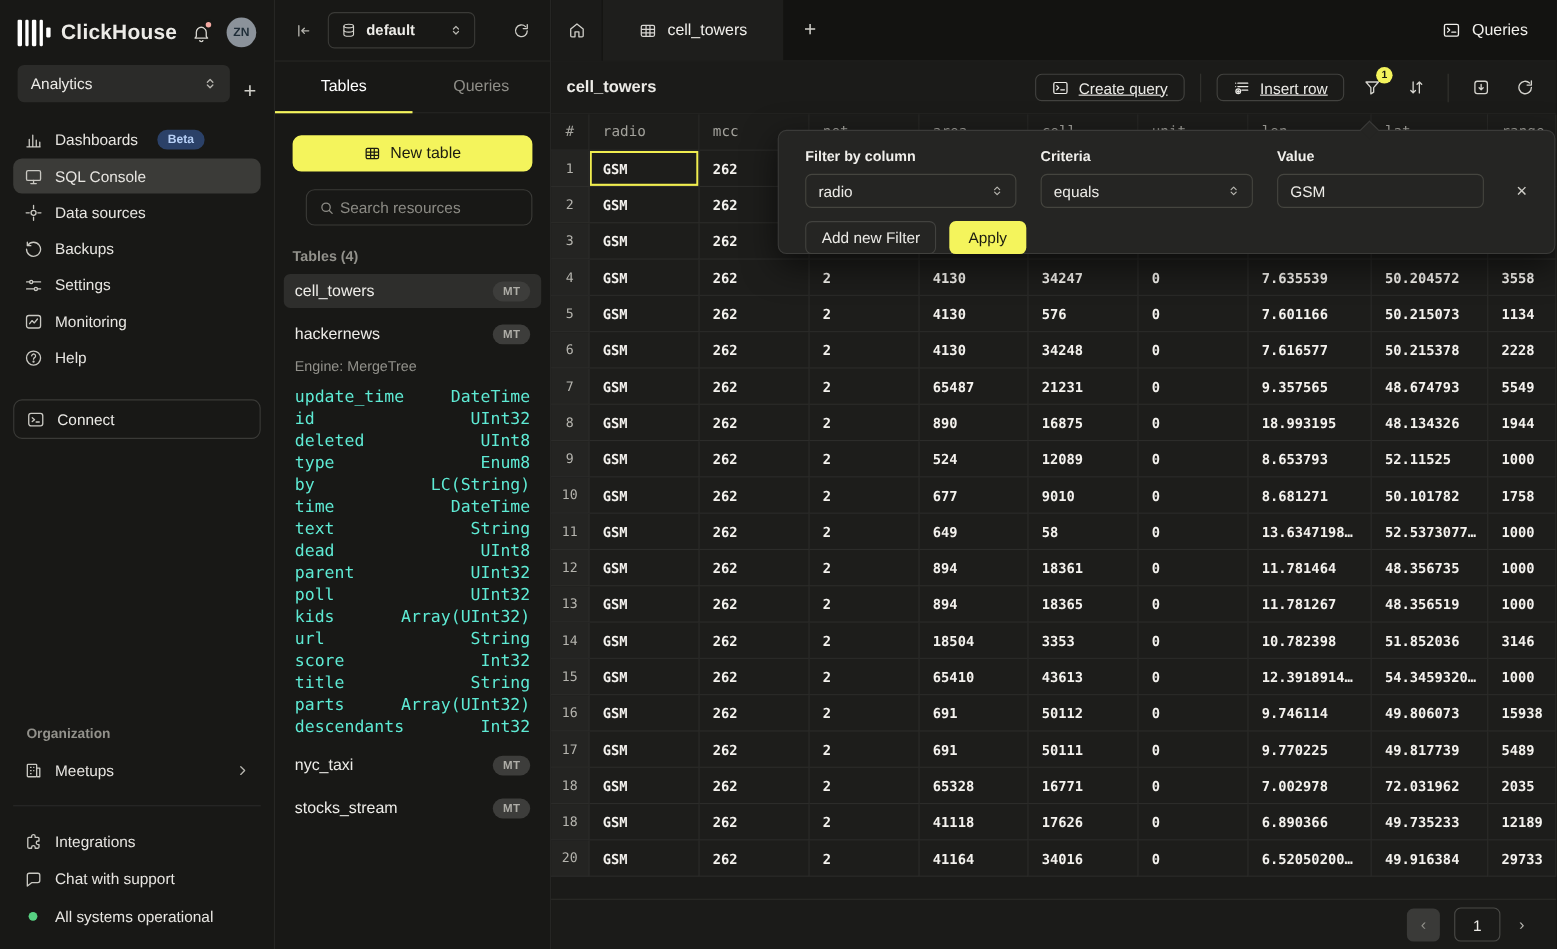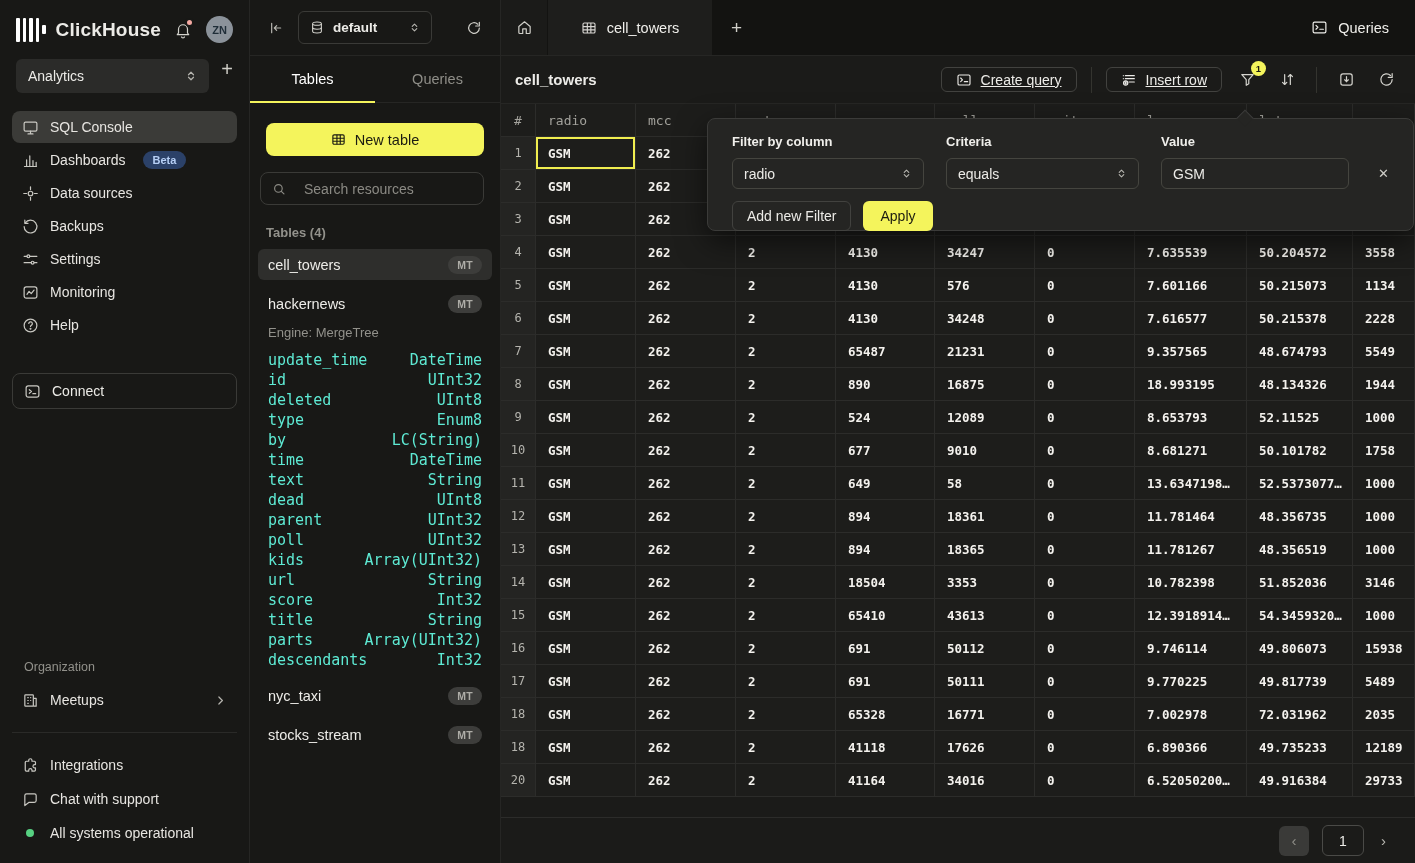--- a/index.html
+++ b/index.html
@@ -15,37 +15,37 @@
   .logo-bars { display:flex; align-items:center; gap:3px; height:24px; }
   .logo-bars i { display:block; width:3.5px; height:24px; background:#fff; border-radius:1px; }
   .logo-bars i.short { height:9px; }
   .brand-name { font-size:19px; font-weight:700; margin-left:10px; letter-spacing:.2px; }
   .logo-spacer { flex:1; }
   .bell-wrap { position:relative; margin-right:14px; cursor:pointer; }
   .bell-dot { position:absolute; top:-3px; right:-2px; width:9px; height:9px; border-radius:50%;
     background:#f4a9a2; border:2px solid #181816; }
   .avatar { width:27px; height:27px; border-radius:50%; background:#8b929a; color:#1f2d38;
     font-size:11px; font-weight:700; display:flex; align-items:center; justify-content:center; }
-  .workspace-row { display:flex; align-items:flex-start; gap:12px; padding:6px 16px 0 16px; }
+  .workspace-row { display:flex; align-items:flex-end; gap:12px; padding:6px 16px 0 16px; }
   .workspace-select { flex:1; height:34px; background:#2b2b29; border-radius:6px; display:flex;
     align-items:center; padding:0 12px; cursor:pointer; }
   .workspace-select span { font-size:14px; }
   .chev-updown { margin-left:auto; color:#b6b5af; }
   .plus-btn { font-size:20px; color:#cfcec8; font-weight:400; cursor:pointer; line-height:1; }
   .nav { margin-top:18px; padding:0 12px; display:flex; flex-direction:column; gap:1px; }
   .nav-item { height:32px; border-radius:8px; display:flex; align-items:center; gap:11px;
     padding:0 10px; font-size:14px; color:#e7e5e1; cursor:pointer; }
   .nav-item .ni-icon { color:#c9c8c2; width:17px; display:flex; }
   .nav-item.active { background:#3b3b38; }
   .beta-badge { margin-left:6px; background:#2b4168; color:#b6cff5; font-size:11px; font-weight:600;
     padding:3px 10px; border-radius:10px; }
-  .connect-btn { margin:32px 12px 0 12px; height:36px; border:1px solid #3a3a37; border-radius:8px;
+  .connect-btn { margin:22px 12px 0 12px; height:36px; border:1px solid #3a3a37; border-radius:8px;
     display:flex; align-items:center; gap:11px; padding:0 11px; font-size:14px; cursor:pointer; }
   .org-section { margin-top:auto; padding:0 12px; }
-  .org-label { color:#92918b; font-size:12.5px; font-weight:400; padding:0 12px 10px 12px; }
+  .org-label { color:#92918b; font-size:12.5px; font-weight:700; padding:0 12px 10px 12px; }
   .side-divider { border-top:1px solid #2a2a28; margin:16px 0 16px 0; }
   .footer-items { padding:0 12px; display:flex; flex-direction:column; gap:2px; }
   .status-dot { width:8px; height:8px; border-radius:50%; background:#57d182; margin:0 5px 0 4px; }
 
   
   .panel { width:251px; min-width:251px; background:#181816; border-right:1px solid #262624;
     display:flex; flex-direction:column; }
   .panel-top { height:56px; border-bottom:1px solid #262624; display:flex; align-items:center;
     padding:0 18px; }
   .collapse-btn { color:#b6b5af; cursor:pointer; margin-right:14px; display:flex; }
@@ -55,22 +55,22 @@
   .panel-refresh { margin-left:auto; color:#cfcec8; cursor:pointer; display:flex; }
   .panel-tabs { height:47px; display:flex; border-bottom:1px solid #262624; }
   .ptab { flex:1; display:flex; align-items:center; justify-content:center; font-size:14.5px;
     color:#8f8e88; cursor:pointer; position:relative; }
   .ptab.active { color:#ffffff; }
   .ptab.active::after { content:""; position:absolute; left:0; right:0; bottom:-1px; height:2.5px;
     background:#f4f45c; }
   .new-table-btn { margin:20px 16px 0 16px; height:33px; background:#f4f45c; border-radius:8px;
     display:flex; align-items:center; justify-content:center; gap:9px; color:#1b1b10;
     font-size:14.5px; cursor:pointer; }
-  .search-box { margin:16px 16px 0 10px; height:33px; border:1px solid #3a3a37; border-radius:8px;
-    display:flex; align-items:center; gap:18px; padding:0 11px; color:#8b8a84; }
+  .search-box { margin:16px 16px 0 28px; height:33px; border:1px solid #3a3a37; border-radius:8px;
+    display:flex; align-items:center; gap:5px; padding:0 11px; color:#8b8a84; }
   .search-box input { background:transparent; border:none; outline:none; color:#d8d6d2;
     font-size:14px; width:100%; font-family:"Liberation Sans",sans-serif; }
   .search-box input::placeholder { color:#8b8a84; }
   .tables-heading { margin:20px 16px 9px 16px; color:#92918b; font-size:13px; font-weight:600; }
   .table-item { margin:0 8px; height:31px; border-radius:6px; display:flex; align-items:center;
     padding:0 10px; cursor:pointer; }
   .table-item.selected { background:#2e2e2c; }
   .table-item .tname { font-size:14.5px; color:#edece8; }
   .mt-badge { margin-left:auto; background:#3d3d3b; color:#aeada7; font-size:10.5px; font-weight:700;
     padding:3px 9px; border-radius:10px; letter-spacing:.3px; }
@@ -184,37 +184,37 @@
         <span class="chev-updown">
           <svg width="12" height="14" viewBox="0 0 24 24" fill="none" stroke="currentColor" stroke-width="2.4" stroke-linecap="round" stroke-linejoin="round">
               <path d="M7 9.5 12 4.5l5 5M7 14.5l5 5 5-5"></path>
             </svg>
         </span>
       </div>
       <span class="plus-btn">+</span>
     </div>
 
     <div class="nav">
+      <div class="nav-item">
+        <span class="ni-icon">
+          <svg width="17" height="17" viewBox="0 0 24 24" fill="none" stroke="currentColor" stroke-width="1.7" stroke-linecap="round">
+              <path d="M3.5 20.5h17M6.5 20V11M11 20V5.5M15.5 20v-8M20 20v-5.5"></path>
+            </svg>
+        </span>
+        <span>Dashboards</span>
+        <span class="beta-badge">Beta</span>
+      </div>
       <div class="nav-item active">
         <span class="ni-icon">
           <svg width="17" height="17" viewBox="0 0 24 24" fill="none" stroke="currentColor" stroke-width="1.7" stroke-linecap="round">
               <rect x="3" y="4.5" width="18" height="12.5" rx="2"></rect>
               <path d="M12 17v4M8.5 21h7"></path>
             </svg>
         </span>
         <span>SQL Console</span>
-      </div>
-      <div class="nav-item">
-        <span class="ni-icon">
-          <svg width="17" height="17" viewBox="0 0 24 24" fill="none" stroke="currentColor" stroke-width="1.7" stroke-linecap="round">
-              <path d="M3.5 20.5h17M6.5 20V11M11 20V5.5M15.5 20v-8M20 20v-5.5"></path>
-            </svg>
-        </span>
-        <span>Dashboards</span>
-        <span class="beta-badge">Beta</span>
       </div>
       <div class="nav-item">
         <span class="ni-icon">
           <svg width="17" height="17" viewBox="0 0 24 24" fill="none" stroke="currentColor" stroke-width="1.7" stroke-linecap="round">
               <circle cx="12" cy="12" r="3.2"></circle>
               <path d="M12 2.5v4M12 17.5v4M2.5 12h4M17.5 12h4"></path>
             </svg>
         </span>
         <span>Data sources</span>
       </div>

